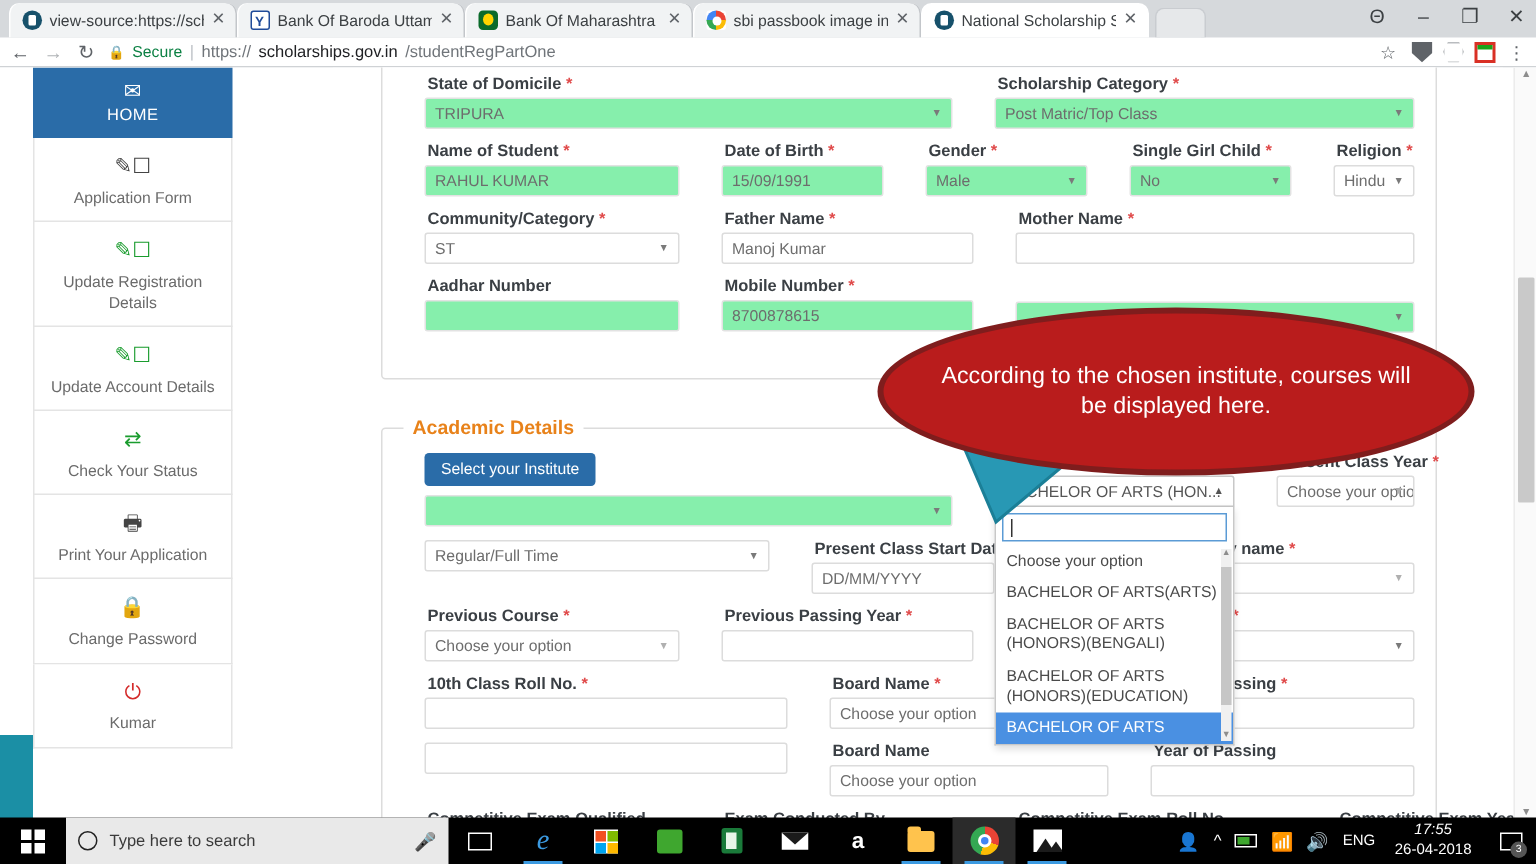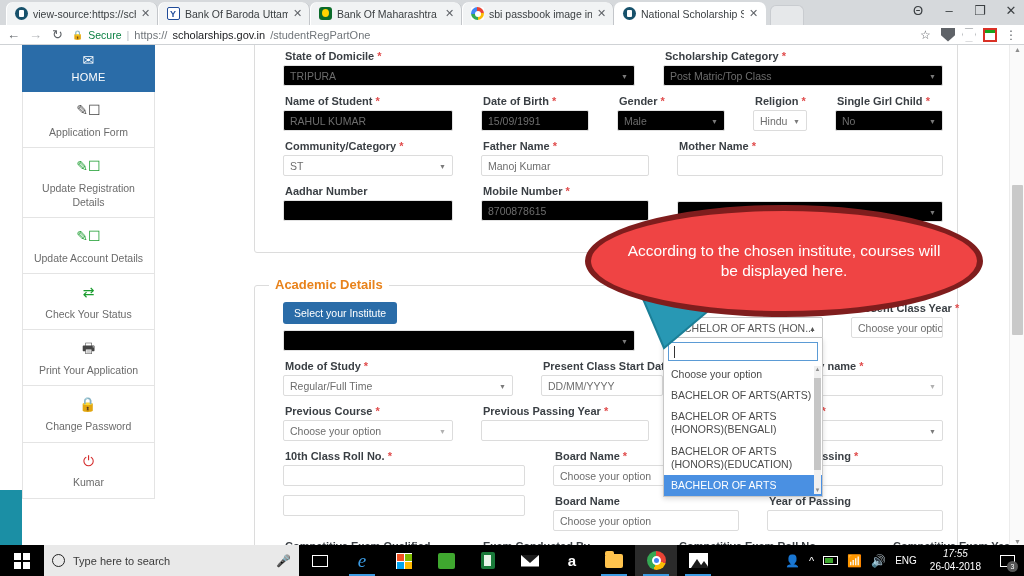--- a/index.html
+++ b/index.html
@@ -81,21 +81,21 @@
 
   .row { display:flex; gap:14px; padding:0 14px; }
   .col { flex:1 1 0; min-width:0;margin-left:14px; }
   .lbl { font-size:11px; font-weight:bold; color:#3a3f44; margin:0 0 3px 2px; white-space:nowrap; }
   .req { color:#e04b4b; font-weight:bold; }
   .ctl {
     height:21px; border:1px solid #dcdcdc; border-radius:2px; background:#fff;
     display:flex; align-items:center; padding:0 6px; font-size:10.5px; color:#6d6d6d;
     position:relative; white-space:nowrap; overflow:hidden;
   }
-  .ctl.filled { background:#000000; border-color:#e2e2e2; }
+  .ctl.filled { background:#86efac; border-color:#e2e2e2; }
   .ctl .caret { position:absolute; right:6px; top:50%; transform:translateY(-50%); font-size:7px; color:#7a7a7a; }
   .ctl .caret-l { position:absolute; right:6px; top:50%; transform:translateY(-50%); font-size:7px; color:#b0b0b0; }
   .spacer { height:9px; }
 
   .btn-institute {
     display:inline-block; background:#2a6ca8; color:#fff; font-size:10.5px;
     padding:5px 11px; border-radius:3px; margin:0 0 6px 0;
   }
 
   
@@ -118,21 +118,21 @@
   .dd-opt.sel { background:#4a90e2; color:#fff; }
   .dd-scroll { position:absolute; right:1px; top:2px; width:7px; bottom:2px; background:#f0f0f0; }
   .dd-scroll .thumb { position:absolute; left:0; top:12px; width:7px; height:92px; background:#c6c6c6; }
   .dd-scroll .ar { position:absolute; left:0; width:7px; text-align:center; font-size:6px; color:#8d8d8d; line-height:7px; }
   .dd-scroll .ar.t { top:0; }
   .dd-scroll .ar.b { bottom:0; }
 
   
   .bubble {
     position:absolute; left:585px; top:160px; width:398px; height:112px;
-    background:#ef4444; border:6px solid #7f1d1d; border-radius:50%;
+    background:#b91c1c; border:4px solid #7f1d1d; border-radius:50%;
     display:flex; align-items:center; justify-content:center; z-index:60;
     color:#fff; font-size:15.5px; line-height:1.32; text-align:center; padding:0 34px;
   }
   .bubble-tail { position:absolute; z-index:59; left:640px; top:245px; }
 
   
   .pagescroll { position:absolute; right:0; top:0; width:15px; height:501px; background:#fafafa; border-left:1px solid #ececec; }
   .pagescroll .tr { position:absolute; left:0; width:15px; text-align:center; font-size:7px; color:#8d8d8d; }
   .pagescroll .tr.t { top:1px; }
   .pagescroll .tr.b { bottom:1px; }
@@ -317,31 +317,31 @@
               <span>15/09/1991</span>
             </div>
         </div>
         <div class="col" style="flex:0 0 108px;">
           <div class="lbl"><span>Gender</span> <span class="req">*</span></div>
           <div class="ctl filled">
             <span>Male</span>
             <span class="caret">▼</span>
           </div>
         </div>
-        <div class="col">
-          <div class="lbl"><span>Religion</span> <span class="req">*</span></div>
-          <div class="ctl">
-            <span>Hindu</span>
-            <span class="caret">▼</span>
-          </div>
-        </div>
         <div class="col" style="flex:0 0 108px;">
           <div class="lbl"><span>Single Girl Child</span> <span class="req">*</span></div>
           <div class="ctl filled">
             <span>No</span>
+            <span class="caret">▼</span>
+          </div>
+        </div>
+        <div class="col">
+          <div class="lbl"><span>Religion</span> <span class="req">*</span></div>
+          <div class="ctl">
+            <span>Hindu</span>
             <span class="caret">▼</span>
           </div>
         </div>
       </div>
 
       <div class="spacer"></div>
       <div class="row">
         <div class="col" style="flex:0 0 170px;">
           <div class="lbl"><span>Community/Category</span> <span class="req">*</span></div>
           <div class="ctl">
@@ -432,21 +432,20 @@
           <div class="ctl">
             <span>Choose your option</span>
             <span class="caret-l">▼</span>
           </div>
         </div>
       </div>
 
       <div class="spacer"></div>
       <div class="row">
         <div class="col" style="flex:0 0 230px;">
-          <div class="lbl"><span>Mode of Study</span> <span class="req">*</span></div>
           <div class="ctl">
             <span>Regular/Full Time</span>
             <span class="caret">▼</span>
           </div>
         </div>
         <div class="col" style="flex:0 0 122px;">
           <div class="lbl"><span>Present Class Start Date</span> <span class="req">*</span></div>
           <div class="ctl">
               <span>DD/MM/YYYY</span>
             </div>

